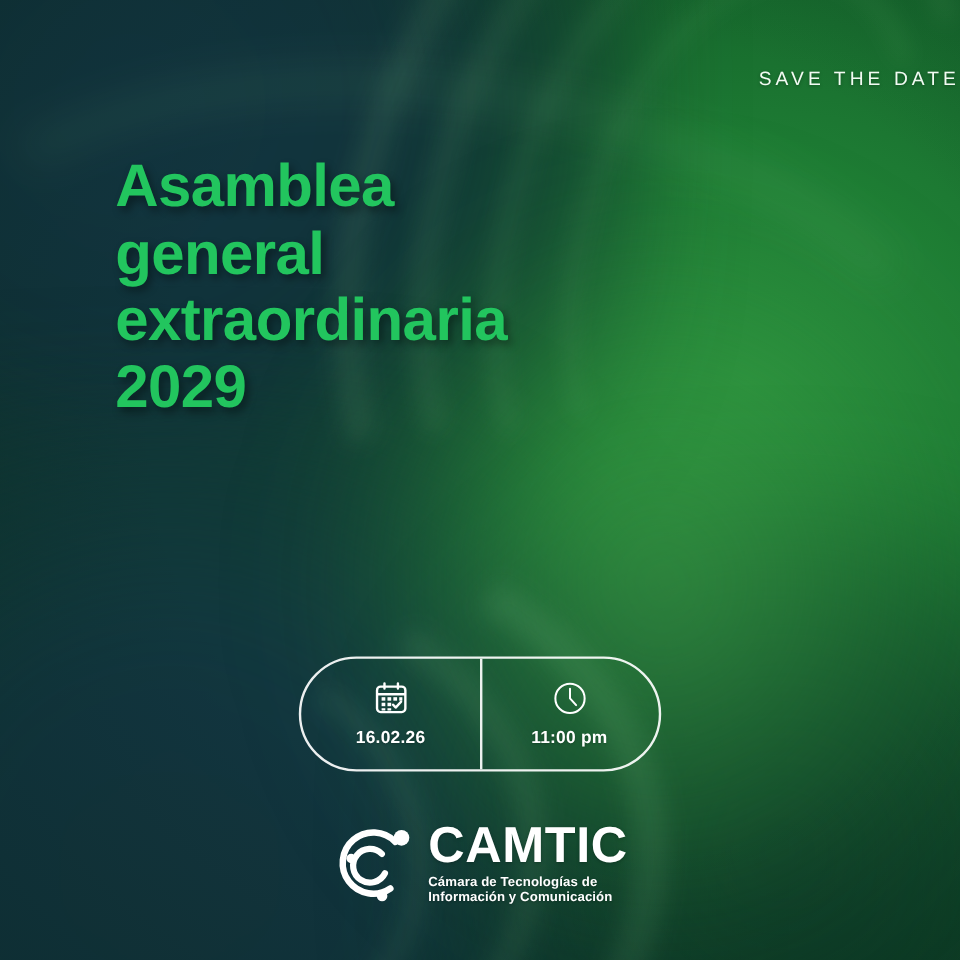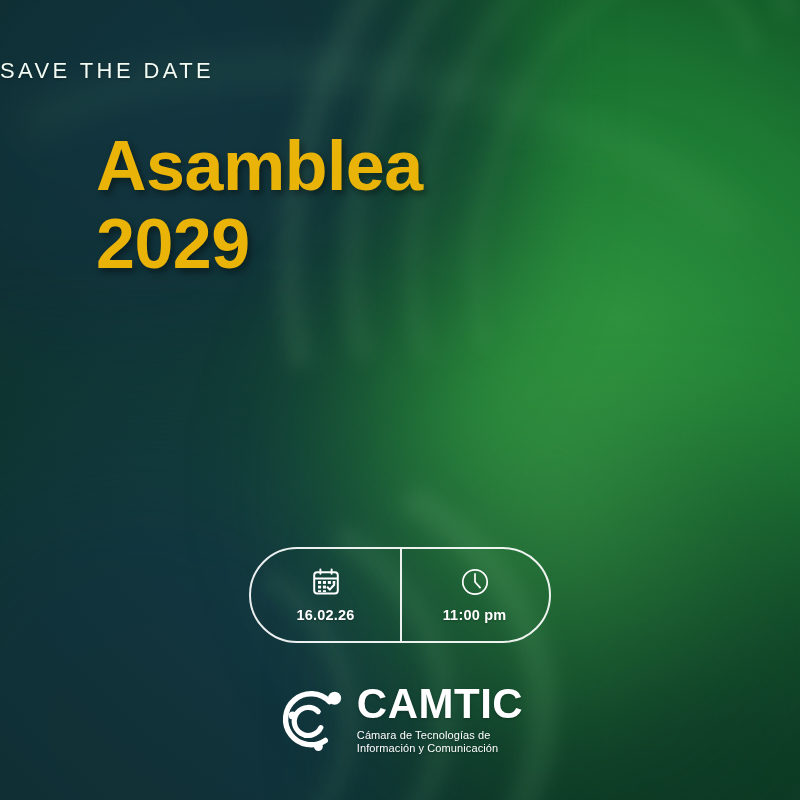--- a/index.html
+++ b/index.html
@@ -94,33 +94,33 @@
     position:absolute;inset:0;
     background:radial-gradient(120% 110% at 62% 45%, rgba(0,0,0,0) 38%, rgba(6,32,26,0.30) 72%, rgba(5,26,26,0.52) 100%);
     z-index:3;
   }
 
   
   .content{position:relative;z-index:5;width:800px;height:800px;}
 
   .kicker{
     position:absolute;top:58px;left:0;width:800px;
-    text-align:left;
+    text-align:right;
     color:#f2fbf3;
-    font-size:22px;
+    font-size:16px;
     font-weight:400;
     letter-spacing:3.4px;
     text-shadow:0 1px 3px rgba(0,0,0,0.30);
   }
 
   .headline{
     position:absolute;top:128px;left:96px;
     width:640px;
-    color:#eab308;
-    font-size:70px;
+    color:#22c55e;
+    font-size:50px;
     line-height:1.11;
     font-weight:700;
     letter-spacing:-0.5px;
     text-shadow:3px 4px 7px rgba(0,0,0,0.42);
   }
   .headline .ln{display:block;white-space:nowrap;}
 
   
   .pill{
     position:absolute;
@@ -169,21 +169,21 @@
     color:#ffffff;
     font-size:42px;
     font-weight:700;
     letter-spacing:0.5px;
     line-height:1;
     text-shadow:0 1px 3px rgba(0,0,0,0.25);
   }
   .logo-tag{
     color:#ffffff;
     font-size:11px;
-    font-weight:400;
+    font-weight:700;
     line-height:1.22;
     margin-top:4px;
     letter-spacing:0.1px;
     text-shadow:0 1px 2px rgba(0,0,0,0.25);
   }
   .logo-tag span{display:block;}
 </style>
 </head>
 <body>
 
@@ -203,20 +203,22 @@
   <div class="leaf f"></div>
   <div class="leaf g"></div>
   <div class="vignette"></div>
 
   <div class="content">
 
     <div class="kicker">SAVE THE DATE</div>
 
     <div class="headline">
       <span class="ln">Asamblea</span>
+      <span class="ln">general</span>
+      <span class="ln">extraordinaria</span>
       <span class="ln">2029</span>
     </div>
 
     <div class="pill">
 
       <div class="pill-cell">
         <span class="pill-icon">
           <svg width="30" height="30" viewBox="0 0 30 30" fill="none">
             <rect x="3.2" y="5.2" width="23.6" height="21.2" rx="3" stroke="#ffffff" stroke-width="2"></rect>
             <path d="M3.2 11.6h23.6" stroke="#ffffff" stroke-width="2"></path>

